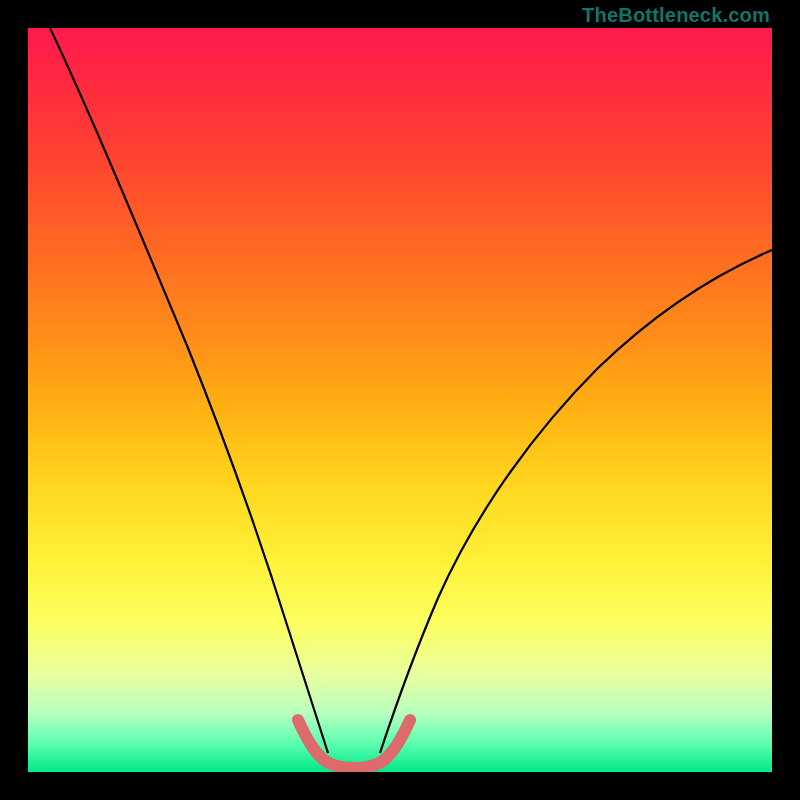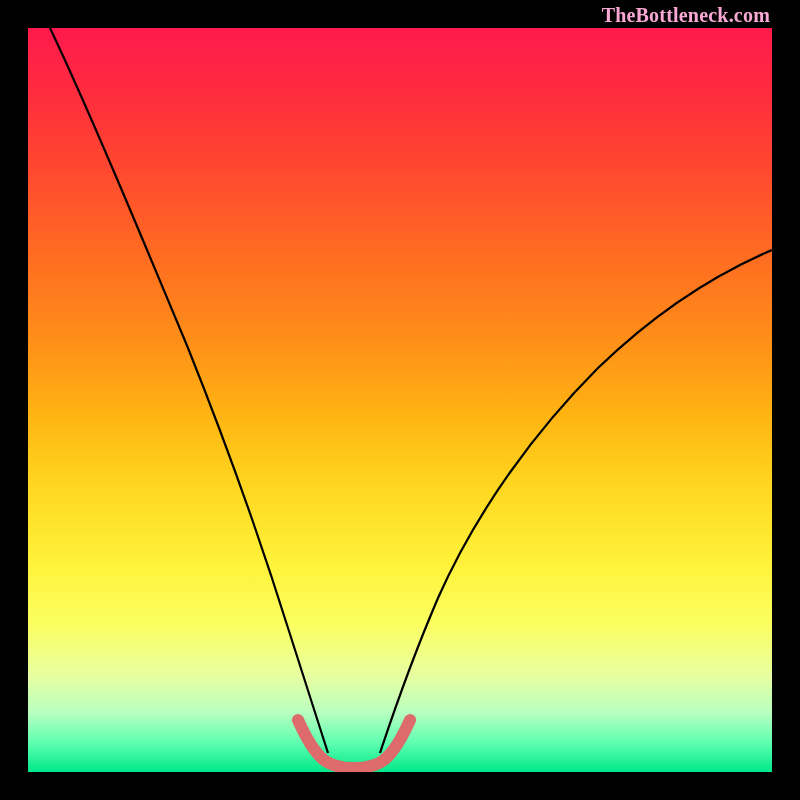--- a/index.html
+++ b/index.html
@@ -43,24 +43,24 @@
     position: absolute;
     left: 0;
     top: 0;
     width: 744px;
     height: 744px;
   }
   .watermark {
     position: absolute;
     top: 4px;
     right: 30px;
-    font-family: Liberation Serif, serif;
+    font-family: Liberation Sans, sans-serif;
     font-size: 20px;
     font-weight: 600;
-    color: #f9a8d4;
+    color: #0f766e;
     letter-spacing: 0.2px;
     user-select: none;
   }
 </style>
 </head>
 <body>
 
 <div class="frame">
   <div class="watermark">TheBottleneck.com</div>
   <div class="plot-area">

